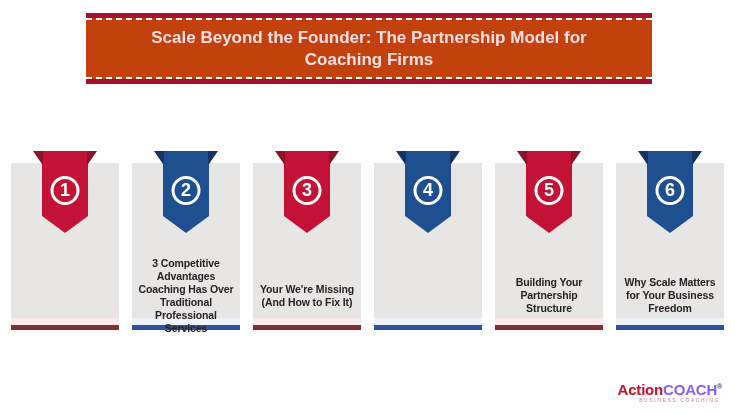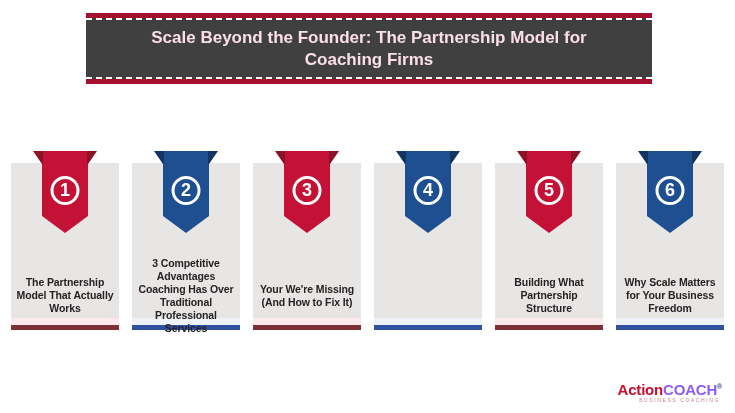--- a/index.html
+++ b/index.html
@@ -11,21 +11,21 @@
     overflow:hidden;
   }
 
   
   .banner {
     position:absolute; left:86px; top:13px; width:566px; height:71px;
     background:#a50f2e;
   }
   .banner-inner {
     position:absolute; left:0; right:0; top:5px; bottom:5px;
-    background:#404040;
+    background:#c2410c;
     border-top:2px dashed #ffffff;
     border-bottom:2px dashed #ffffff;
     display:flex; align-items:center; justify-content:center;
   }
   .banner-title {
     max-width:500px;
     text-align:center;
     color:#fbdfe7;
     font-weight:700;
     font-size:17px;
@@ -110,21 +110,20 @@
 
   <div class="cards">
 
     <div class="card card--red">
       <div class="card-main">
         <div class="ribbon">
           <div class="ribbon-body"></div>
           <div class="ribbon-band"></div>
           <div class="ribbon-circle">1</div>
         </div>
-        <div class="card-text">The Partnership Model That Actually Works</div>
       </div>
       <div class="card-strip"></div>
       <div class="card-bar"></div>
     </div>
 
     <div class="card card--blue">
       <div class="card-main">
         <div class="ribbon">
           <div class="ribbon-body"></div>
           <div class="ribbon-band"></div>
@@ -161,21 +160,21 @@
       <div class="card-bar"></div>
     </div>
 
     <div class="card card--red">
       <div class="card-main">
         <div class="ribbon">
           <div class="ribbon-body"></div>
           <div class="ribbon-band"></div>
           <div class="ribbon-circle">5</div>
         </div>
-        <div class="card-text">Building What Partnership Structure</div>
+        <div class="card-text">Building Your Partnership Structure</div>
       </div>
       <div class="card-strip"></div>
       <div class="card-bar"></div>
     </div>
 
     <div class="card card--blue">
       <div class="card-main">
         <div class="ribbon">
           <div class="ribbon-body"></div>
           <div class="ribbon-band"></div>

